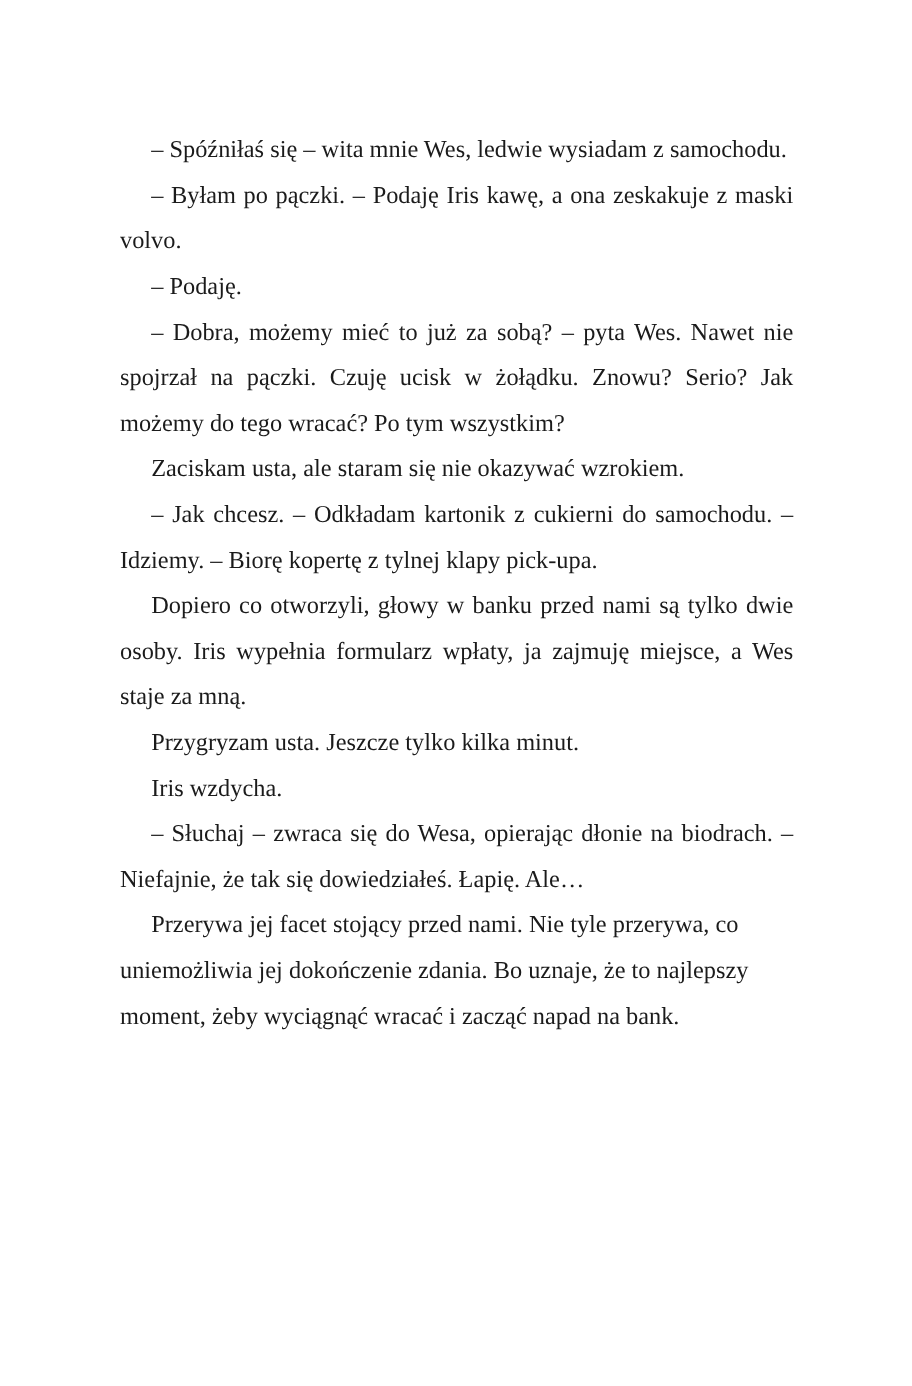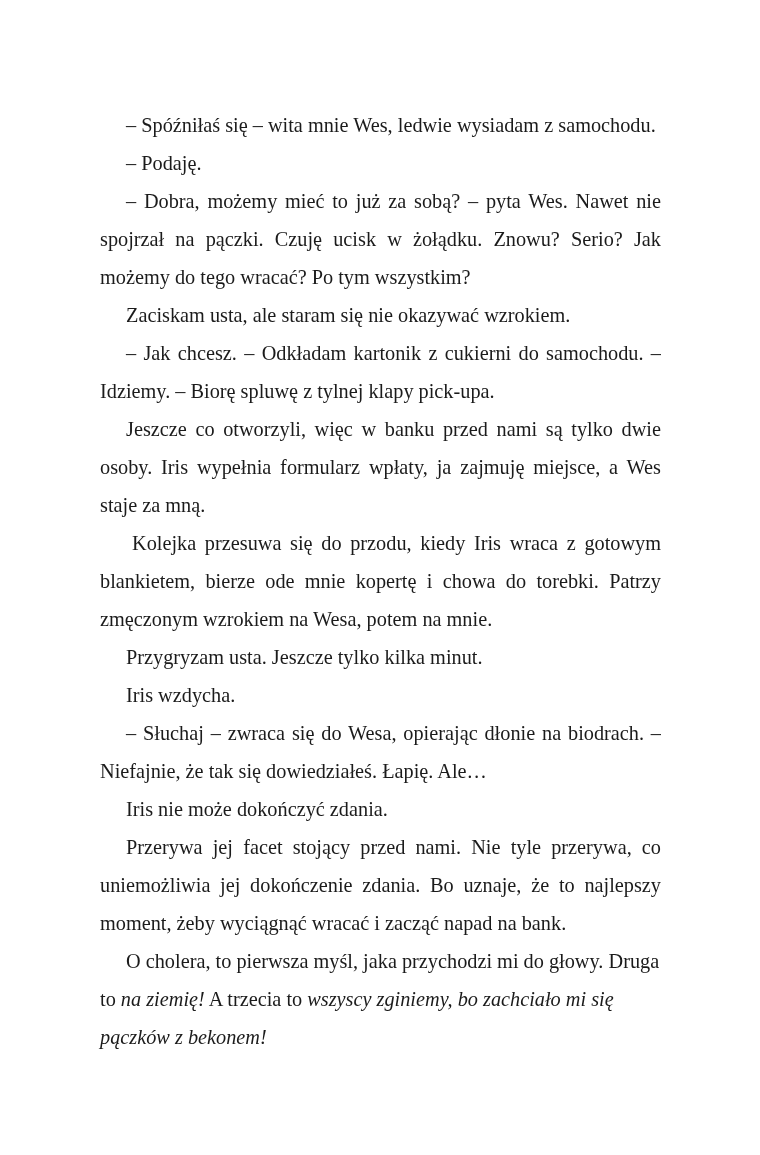--- a/index.html
+++ b/index.html
@@ -47,28 +47,26 @@
     font-style: italic;
   }
 </style>
 </head>
 <body>
 
 <div class="page">
   <div class="text-block">
 
     <p class="para">– Spóźniłaś się – wita mnie Wes, ledwie wysiadam z samochodu.</p>
+    <p class="para">– Byłam po pączki. – Podaję Iris kawę, a ona zeskakuje z maski volvo.</p>
     <p class="para">– Podaję.</p>
     <p class="para">– Dobra, możemy mieć to już za sobą? – pyta Wes. Nawet nie spojrzał na pączki. Czuję ucisk w żołądku. Znowu? Serio? Jak możemy do tego wracać? Po tym wszystkim?</p>
     <p class="para">Zaciskam usta, ale staram się nie okazywać wzrokiem.</p>
-    <p class="para">– Jak chcesz. – Odkładam kartonik z cukierni do samochodu. – Idziemy. – Biorę spluwę z tylnej klapy pick-upa.</p>
-    <p class="para">Jeszcze co otworzyli, więc w banku przed nami są tylko dwie osoby. Iris wypełnia formularz wpłaty, ja zajmuję miejsce, a Wes staje za mną.</p>
-    <p class="para wide-indent">Kolejka przesuwa się do przodu, kiedy Iris wraca z gotowym blankietem, bierze ode mnie kopertę i chowa do torebki. Patrzy zmęczonym wzrokiem na Wesa, potem na mnie.</p>
+    <p class="para">– Jak chcesz. – Odkładam kartonik z cukierni do samochodu. – Idziemy. – Biorę kopertę z tylnej klapy pick-upa.</p>
+    <p class="para">Dopiero co otworzyli, głowy w banku przed nami są tylko dwie osoby. Iris wypełnia formularz wpłaty, ja zajmuję miejsce, a Wes staje za mną.</p>
     <p class="para">Przygryzam usta. Jeszcze tylko kilka minut.</p>
     <p class="para">Iris wzdycha.</p>
     <p class="para">– Słuchaj – zwraca się do Wesa, opierając dłonie na biodrach. – Niefajnie, że tak się dowiedziałeś. Łapię. Ale…</p>
-    <p class="para">Iris nie może dokończyć zdania.</p>
     <p class="para">Przerywa jej facet stojący przed nami. Nie tyle przerywa, co uniemożliwia jej dokończenie zdania. Bo uznaje, że to najlepszy moment, żeby wyciągnąć  wracać i zacząć napad na bank.</p>
 
-    <p class="para" id="final-paragraph"><span>O cholera, to pierwsza myśl, jaka przychodzi mi do głowy. Druga to </span><em class="it">na ziemię!</em><span> A trzecia to </span><em class="it">wszyscy zginiemy, bo zachciało mi się pączków z bekonem!</em></p>
 
   </div>
 </div>
 
 </body></html>

